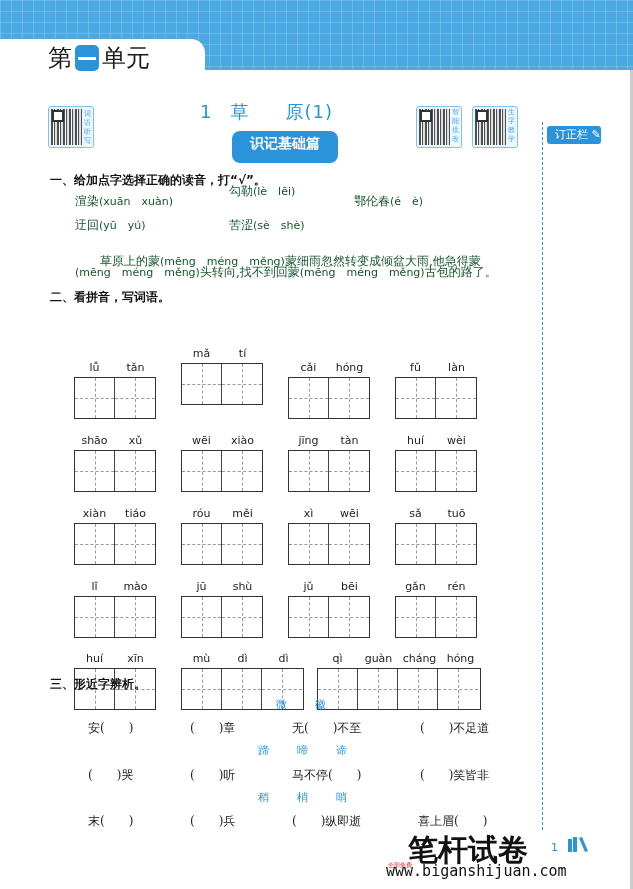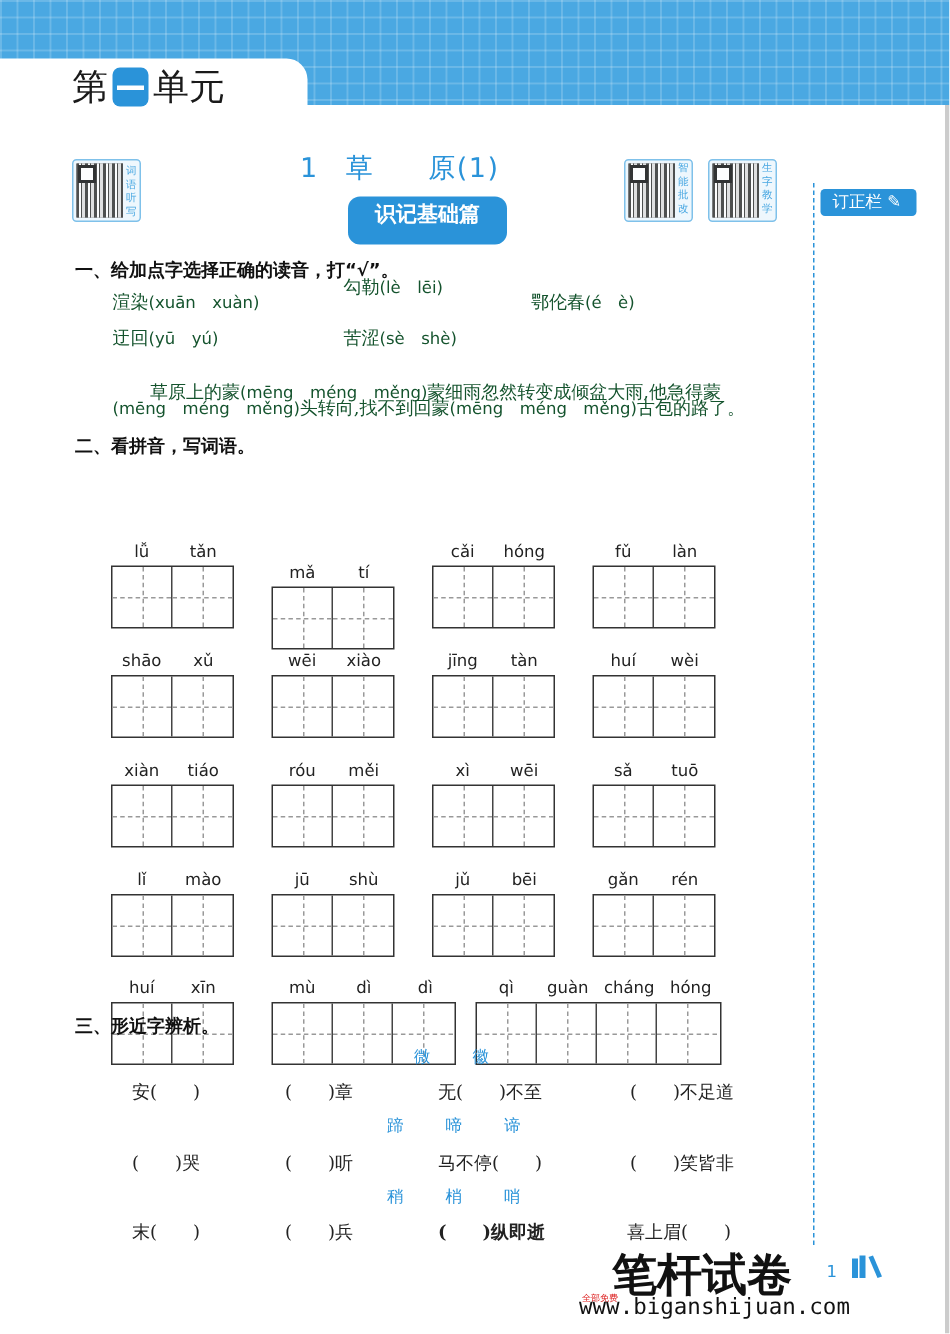--- a/index.html
+++ b/index.html
@@ -14,21 +14,21 @@
   .unit .num::after{content:"";position:absolute;left:3px;right:3px;top:12px;height:3px;background:#fff;}
   .qr{position:absolute;width:44px;height:40px;border:1px solid #7fc1ea;border-radius:3px;background:#eef7fd;display:flex;}
   .qr .code{width:31px;height:36px;margin:2px;background:
       repeating-linear-gradient(90deg,#333 0 2px,#fff 2px 3px,#333 3px 4px,#ddd 4px 6px),
       #444;opacity:.85;position:relative;}
   .qr .code::before{content:"";position:absolute;left:1px;top:1px;width:8px;height:8px;border:2px solid #111;background:#fff;}
   .qr .lbl{width:8px;font-size:7px;line-height:9px;color:#4aa8e2;font-family:"DejaVu Serif",serif;padding-top:1px;}
   .title{position:absolute;left:200px;top:100px;font-size:18px;color:#2a93d9;letter-spacing:1px;}
   .title span{margin-right:18px;}
   .badge{position:absolute;left:232px;top:131px;width:106px;height:32px;background:#2a93d9;color:#fff;border-radius:8px;font-size:14px;text-align:center;line-height:24px;font-weight:bold;}
-  .fix{position:absolute;left:547px;top:126px;width:64px;height:18px;background:#2a93d9;border-radius:3px;color:#fff;font-size:11px;line-height:18px;padding-left:8px;box-sizing:border-box;}
+  .fix{position:absolute;left:547px;top:126px;width:54px;height:18px;background:#2a93d9;border-radius:3px;color:#fff;font-size:11px;line-height:18px;padding-left:8px;box-sizing:border-box;}
   .vline{position:absolute;left:542px;top:122px;height:708px;border-left:1px dashed #2a93d9;}
   .edge{position:absolute;left:630px;top:70px;height:819px;width:3px;background:#ccc;}
   .sec{position:absolute;font-size:12px;font-weight:bold;color:#111;}
   .line{position:absolute;font-size:12px;color:#14532d;white-space:nowrap;font-family:"DejaVu Serif",serif;}
   .py{font-family:"DejaVu Sans",sans-serif;font-size:11px;}
   .grp{position:absolute;}
   .grp .pys{display:flex;height:16px;font-size:11px;margin-top:48px;}
   .grp .pys span{width:41px;text-align:center;}
   .grp .boxes{display:flex;border:1.5px solid #333;}
   .cell{width:40px;height:40px;position:relative;border-right:1px solid #444;box-sizing:border-box;}
@@ -91,21 +91,21 @@
     <div class="grp" style="left: 74px; top: 313px;">
       <div class="pys">
         <span>lǚ</span>
         <span>tǎn</span>
       </div>
       <div class="boxes">
         <div class="cell"></div>
         <div class="cell"></div>
       </div>
     </div>
-    <div class="grp" style="left: 181px; top: 327px;">
+    <div class="grp" style="left: 181px; top: 299px;">
       <div class="pys">
         <span>mǎ</span>
         <span>tí</span>
       </div>
       <div class="boxes">
         <div class="cell"></div>
         <div class="cell"></div>
       </div>
     </div>
     <div class="grp" style="left: 288px; top: 313px;">
@@ -293,21 +293,21 @@
 <div class="q" style="left:292px;top:720px;">无(　　)不至</div>
 <div class="q" style="left:420px;top:720px;">(　　)不足道</div>
 <div class="blue" style="left:258px;top:743px;">蹄　　啼　　谛</div>
 <div class="q" style="left:88px;top:767px;">(　　)哭</div>
 <div class="q" style="left:190px;top:767px;">(　　)听</div>
 <div class="q" style="left:292px;top:767px;">马不停(　　)</div>
 <div class="q" style="left:420px;top:767px;">(　　)笑皆非</div>
 <div class="blue" style="left:258px;top:790px;">稍　　梢　　哨</div>
 <div class="q" style="left:88px;top:813px;">末(　　)</div>
 <div class="q" style="left:190px;top:813px;">(　　)兵</div>
-<div class="q" style="left:292px;top:813px;font-weight:bold;">(　　)纵即逝</div>
+<div class="q" style="left:292px;top:813px;">(　　)纵即逝</div>
 <div class="q" style="left:418px;top:813px;">喜上眉(　　)</div>
 
 <div class="pnum">1</div>
 <svg class="books" viewBox="0 0 22 16">
   <rect x="1" y="3" width="4" height="13" fill="#2a93d9"></rect>
   <rect x="6" y="1" width="4" height="15" fill="#2a93d9"></rect>
   <polygon points="12,2 15,1 21,15 18,16" fill="#2a93d9"></polygon>
 </svg>
 <div class="wm1">笔杆试卷</div>
 <div class="wm3">全部免费</div>

